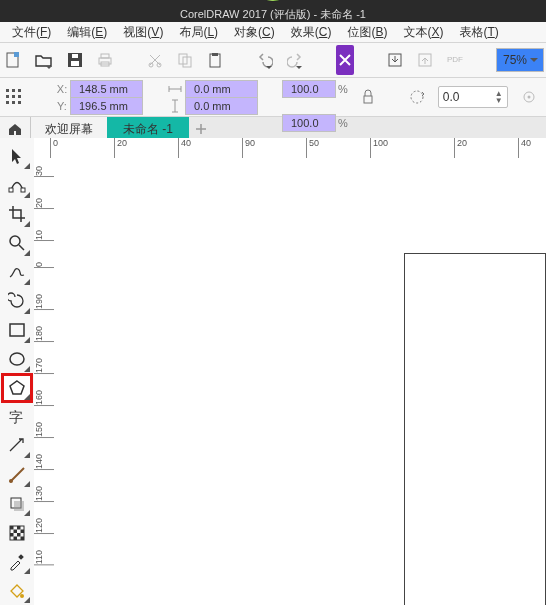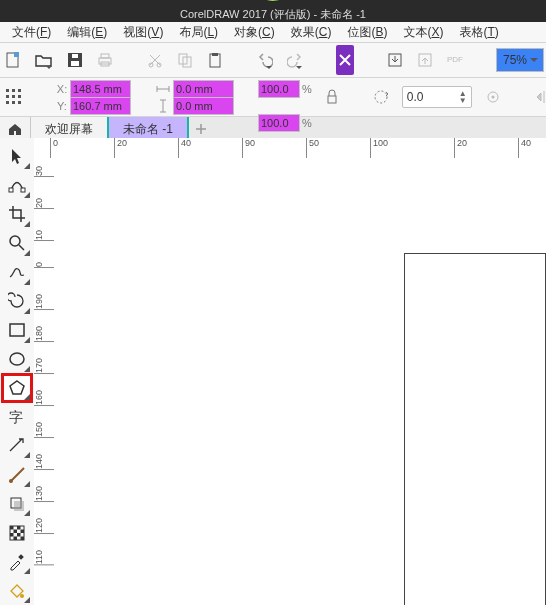--- a/index.html
+++ b/index.html
@@ -84,21 +84,21 @@
   }
   .zoom-combo .dd::before {
     content:""; border:4px solid transparent; border-top-color:#555; margin-top:4px;
   }
   
   .prop-group { display:flex; flex-direction:column; gap:0; font-size:11px; color:#888;}
   .prop-row { display:flex; align-items:center; height:17px; gap:2px;}
   .prop-row .lbl { width:12px; text-align:center; }
   .prop-row .lock-icon { width:16px; display:flex; align-items:center; justify-content:center;}
   .num-input {
-    border:1px solid #c0c0c0; background:#d946ef; height:16px; padding:0 2px; color:#333;
+    border:1px solid #c0c0c0; background:#c4b5fd; height:16px; padding:0 8px; color:#333;
     display:flex; align-items:center; min-width:55px;
   }
   .pct {
     display:flex; align-items:center; gap:2px;margin-top:17px;
   }
   .pct .num-input{min-width:36px;}
   .pct .pct-sign{color:#777;}
   .spin {
     display:flex; align-items:center;
     border:1px solid #c0c0c0; background:#fff; height:20px; border-radius:2px;
@@ -110,21 +110,21 @@
   
   .tabbar { display:flex; align-items:stretch; height:24px; background:#e9e9e9; border-bottom:1px solid #c8c8c8;}
   .tabbar .home {
     width:30px; display:flex; align-items:center; justify-content:center;
     background:#f3f3f3; border-right:1px solid #c8c8c8;
   }
   .tabbar .tab {
     padding:0 14px; display:flex; align-items:center;
     border-right:2px solid #14b8a6; background:#f3f3f3; font-size:12px;
   }
-  .tabbar .tab.active { background:#c4b5fd; border-bottom:1px solid #fff; margin-bottom:-1px;}
+  .tabbar .tab.active { background:#14b8a6; border-bottom:1px solid #fff; margin-bottom:-1px;}
   .tabbar .plus { width:24px; display:flex; align-items:center; justify-content:center; color:#999;}
   .leftbox {
     position:absolute; left:0; top:138px; bottom:0; width:34px;
     background:#f7f7f7; border-right:1px solid #d5d5d5;
     display:flex; flex-direction:column; align-items:center;
     padding-top:4px; gap:0px;
   }
   .tool {
     width:30px; height:30px; display:flex; align-items:center; justify-content:center;
     position:relative; color:#444;
@@ -279,21 +279,21 @@
   </div>
   <div class="sep"></div>
 
   <div class="prop-group">
     <div class="prop-row">
       <span class="lbl">X:</span>
       <div class="num-input">148.5 mm</div>
     </div>
     <div class="prop-row">
       <span class="lbl">Y:</span>
-      <div class="num-input">160.7 mm</div>
+      <div class="num-input">196.5 mm</div>
     </div>
   </div>
   <div style="width:8px"></div>
 
   <div class="prop-group">
     <div class="prop-row">
       <span class="lock-icon">
         <svg width="14" height="10">
             <path d="M1 5h12M1 2v6M13 2v6" stroke="#999" fill="none"></path>
           </svg>

